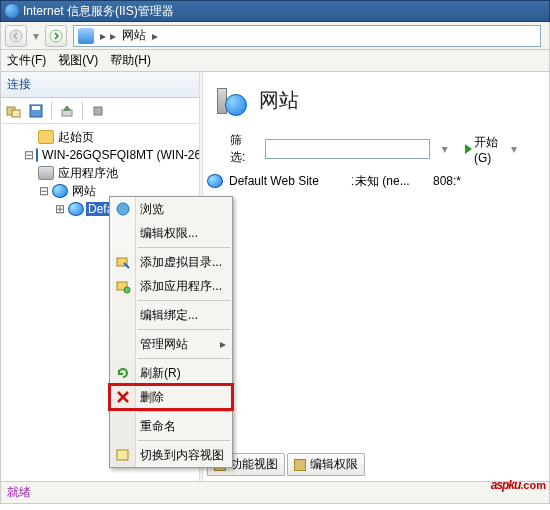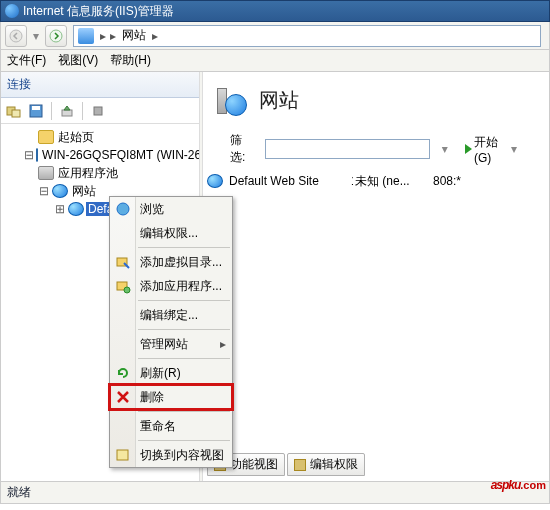--- a/index.html
+++ b/index.html
@@ -46,21 +46,21 @@
 .listhdr{display:flex;background:linear-gradient(#fdfdfd,#ececec);border-top:1px solid #ccc;border-bottom:1px solid #ccc;height:20px;}
 .lh-cell{border-right:1px solid #ccc;padding:2px 6px;color:#333;}
 .lh-name{width:90px;}.lh-id{width:90px;}.lh-state{width:78px;}.lh-bind{flex:1;border-right:none;}
 .listrow{display:flex;height:18px;align-items:center;}
 .lr-icon{width:16px;height:14px;margin:0 4px;}
 .lr-cell{padding:0 2px;white-space:nowrap;overflow:hidden;}
 .lr-name{width:122px;}.lr-id{width:4px;}.lr-state{width:78px;}.lr-bind{flex:1;}
 .viewtabs{position:absolute;bottom:5px;left:4px;display:flex;gap:2px;}
 .vtab{border:1px solid #b0b0b0;background:linear-gradient(#fdfdfd,#e9e9e7);border-radius:2px 2px 0 0;padding:2px 6px;display:flex;align-items:center;gap:4px;}
 .vtab .vi{width:12px;height:12px;background:#d8c070;border:1px solid #a88820;}
-.statusbar{height:22px;border:1px solid #ccc;border-top:none;background:#f4f4f0;padding:2px 6px;color:#0f172a;display:flex;align-items:flex-end;}
+.statusbar{height:22px;border:1px solid #ccc;border-top:none;background:#f4f4f0;padding:2px 6px;color:#a21caf;display:flex;align-items:flex-end;}
 
 
 .ctx{position:absolute;left:109px;top:196px;width:124px;background:#f4f4f0;border:1px solid #9a9a9a;box-shadow:2px 2px 4px rgba(0,0,0,.3);}
 .ctx .iconcol{position:absolute;left:0;top:0;bottom:0;width:26px;background:linear-gradient(#f8f8f6,#eceae4);border-right:1px solid #d8d8d4;}
 .ctx-item{position:relative;height:24px;display:flex;align-items:center;padding-left:30px;z-index:1;}
 .ctx-item .ci{position:absolute;left:4px;top:3px;width:18px;height:18px;display:flex;align-items:center;justify-content:center;}
 .ctx-sep{height:1px;margin:2px 2px 2px 28px;background:#c8c8c4;position:relative;z-index:1;}
 .ctx-item.boxed{outline:3px solid #d01212;outline-offset:-1px;}
 .ctx-arrow{margin-left:auto;margin-right:6px;color:#555;}
 svg{display:block;}

